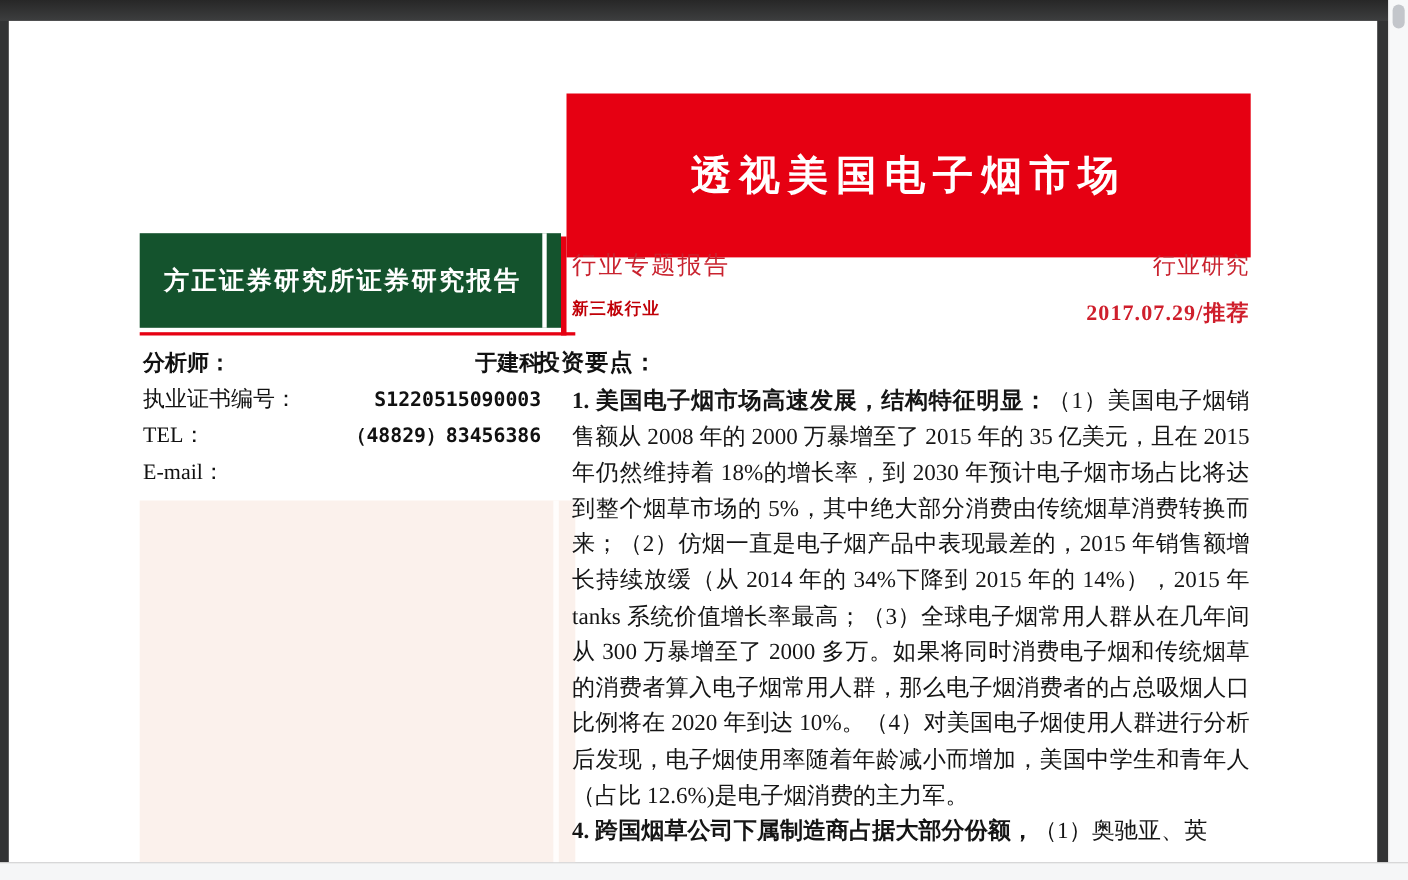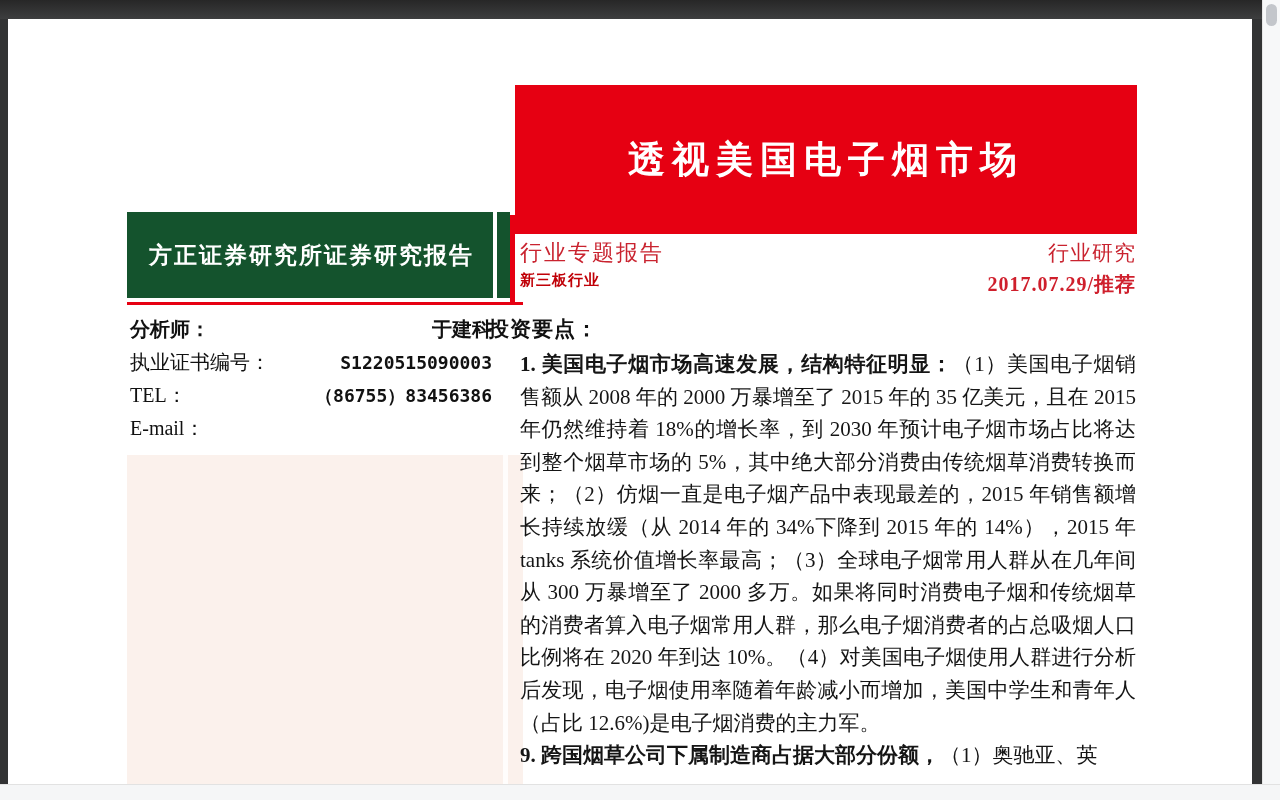--- a/index.html
+++ b/index.html
@@ -51,21 +51,21 @@
                    color:#111; white-space:nowrap; }
   .analyst-row:first-child .analyst-value { font-family:"Liberation Serif", serif; font-size:20px;
                    font-weight:bold; }
 
   .pink-panel { position:absolute; left:119px; top:436px; width:396px; height:329px; background:#fbf1ec; }
   .pink-panel::after { content:""; position:absolute; right:15px; top:0; width:5px; height:100%;
                        background:rgba(255,255,255,.85); }
 
   .hdr-row1 { position:absolute; left:512px; top:207px; width:616px; display:flex;
               justify-content:space-between; align-items:baseline; }
-  .report-type { font-size:22px; color:#c9232f; letter-spacing:2px;margin-top:12px; }
+  .report-type { font-size:22px; color:#c9232f; letter-spacing:2px; }
   .research-cat { font-size:21px; color:#c9232f; letter-spacing:1px; }
   .hdr-row2 { position:absolute; left:512px; top:252px; width:616px; display:flex;
               justify-content:space-between; align-items:flex-start; }
   .industry-tag { font-size:15px; font-weight:bold; color:#c00007; letter-spacing:1px; }
   .date-rating { font-size:20px; font-weight:600; color:#cf1f2c; letter-spacing:1px; }
 
   .section-title { position:absolute; left:480px; top:296px; font-size:21px; font-weight:bold;
                    color:#111; letter-spacing:1px; }
 
   .body-text { position:absolute; left:512px; top:329px; width:616px; font-size:21px;
@@ -98,21 +98,21 @@
       <div class="analyst-row">
         <span class="analyst-label">分析师：</span>
         <span class="analyst-value">于建科</span>
       </div>
       <div class="analyst-row">
         <span class="analyst-label">执业证书编号：</span>
         <span class="analyst-value">S1220515090003</span>
       </div>
       <div class="analyst-row">
         <span class="analyst-label">TEL：</span>
-        <span class="analyst-value">（86755）83456386</span>
+        <span class="analyst-value">（48829）83456386</span>
       </div>
       <div class="analyst-row">
         <span class="analyst-label">E-mail：</span>
       </div>
     </div>
 
     <div class="pink-panel"></div>
 
     <div class="hdr-row1">
       <span class="report-type">行业专题报告</span>
@@ -120,21 +120,21 @@
     </div>
     <div class="hdr-row2">
       <span class="industry-tag">新三板行业</span>
       <span class="date-rating">2017.07.29/推荐</span>
     </div>
 
     <div class="section-title">投资要点：</div>
 
     <div class="body-text">
       <p><span class="lead">1. 美国电子烟市场高速发展，结构特征明显：</span><span>（1）美国电子烟销售额从 2008 年的 2000 万暴增至了 2015 年的 35 亿美元，且在 2015 年仍然维持着 18%的增长率，到 2030 年预计电子烟市场占比将达到整个烟草市场的 5%，其中绝大部分消费由传统烟草消费转换而来；（2）仿烟一直是电子烟产品中表现最差的，2015 年销售额增长持续放缓（从 2014 年的 34%下降到 2015 年的 14%），2015 年 tanks 系统价值增长率最高；（3）全球电子烟常用人群从在几年间从 300 万暴增至了 2000 多万。如果将同时消费电子烟和传统烟草的消费者算入电子烟常用人群，那么电子烟消费者的占总吸烟人口比例将在 2020 年到达 10%。（4）对美国电子烟使用人群进行分析后发现，电子烟使用率随着年龄减小而增加，美国中学生和青年人（占比 12.6%)是电子烟消费的主力军。</span></p>
-      <p><span class="lead">9. 跨国烟草公司下属制造商占据大部分份额，</span><span>（1）奥驰亚、英</span></p>
+      <p><span class="lead">4. 跨国烟草公司下属制造商占据大部分份额，</span><span>（1）奥驰亚、英</span></p>
     </div>
 
   </div>
 
   <div class="scrollbar">
     <div class="scroll-thumb"></div>
   </div>
 
   <div class="statusbar"></div>
 

